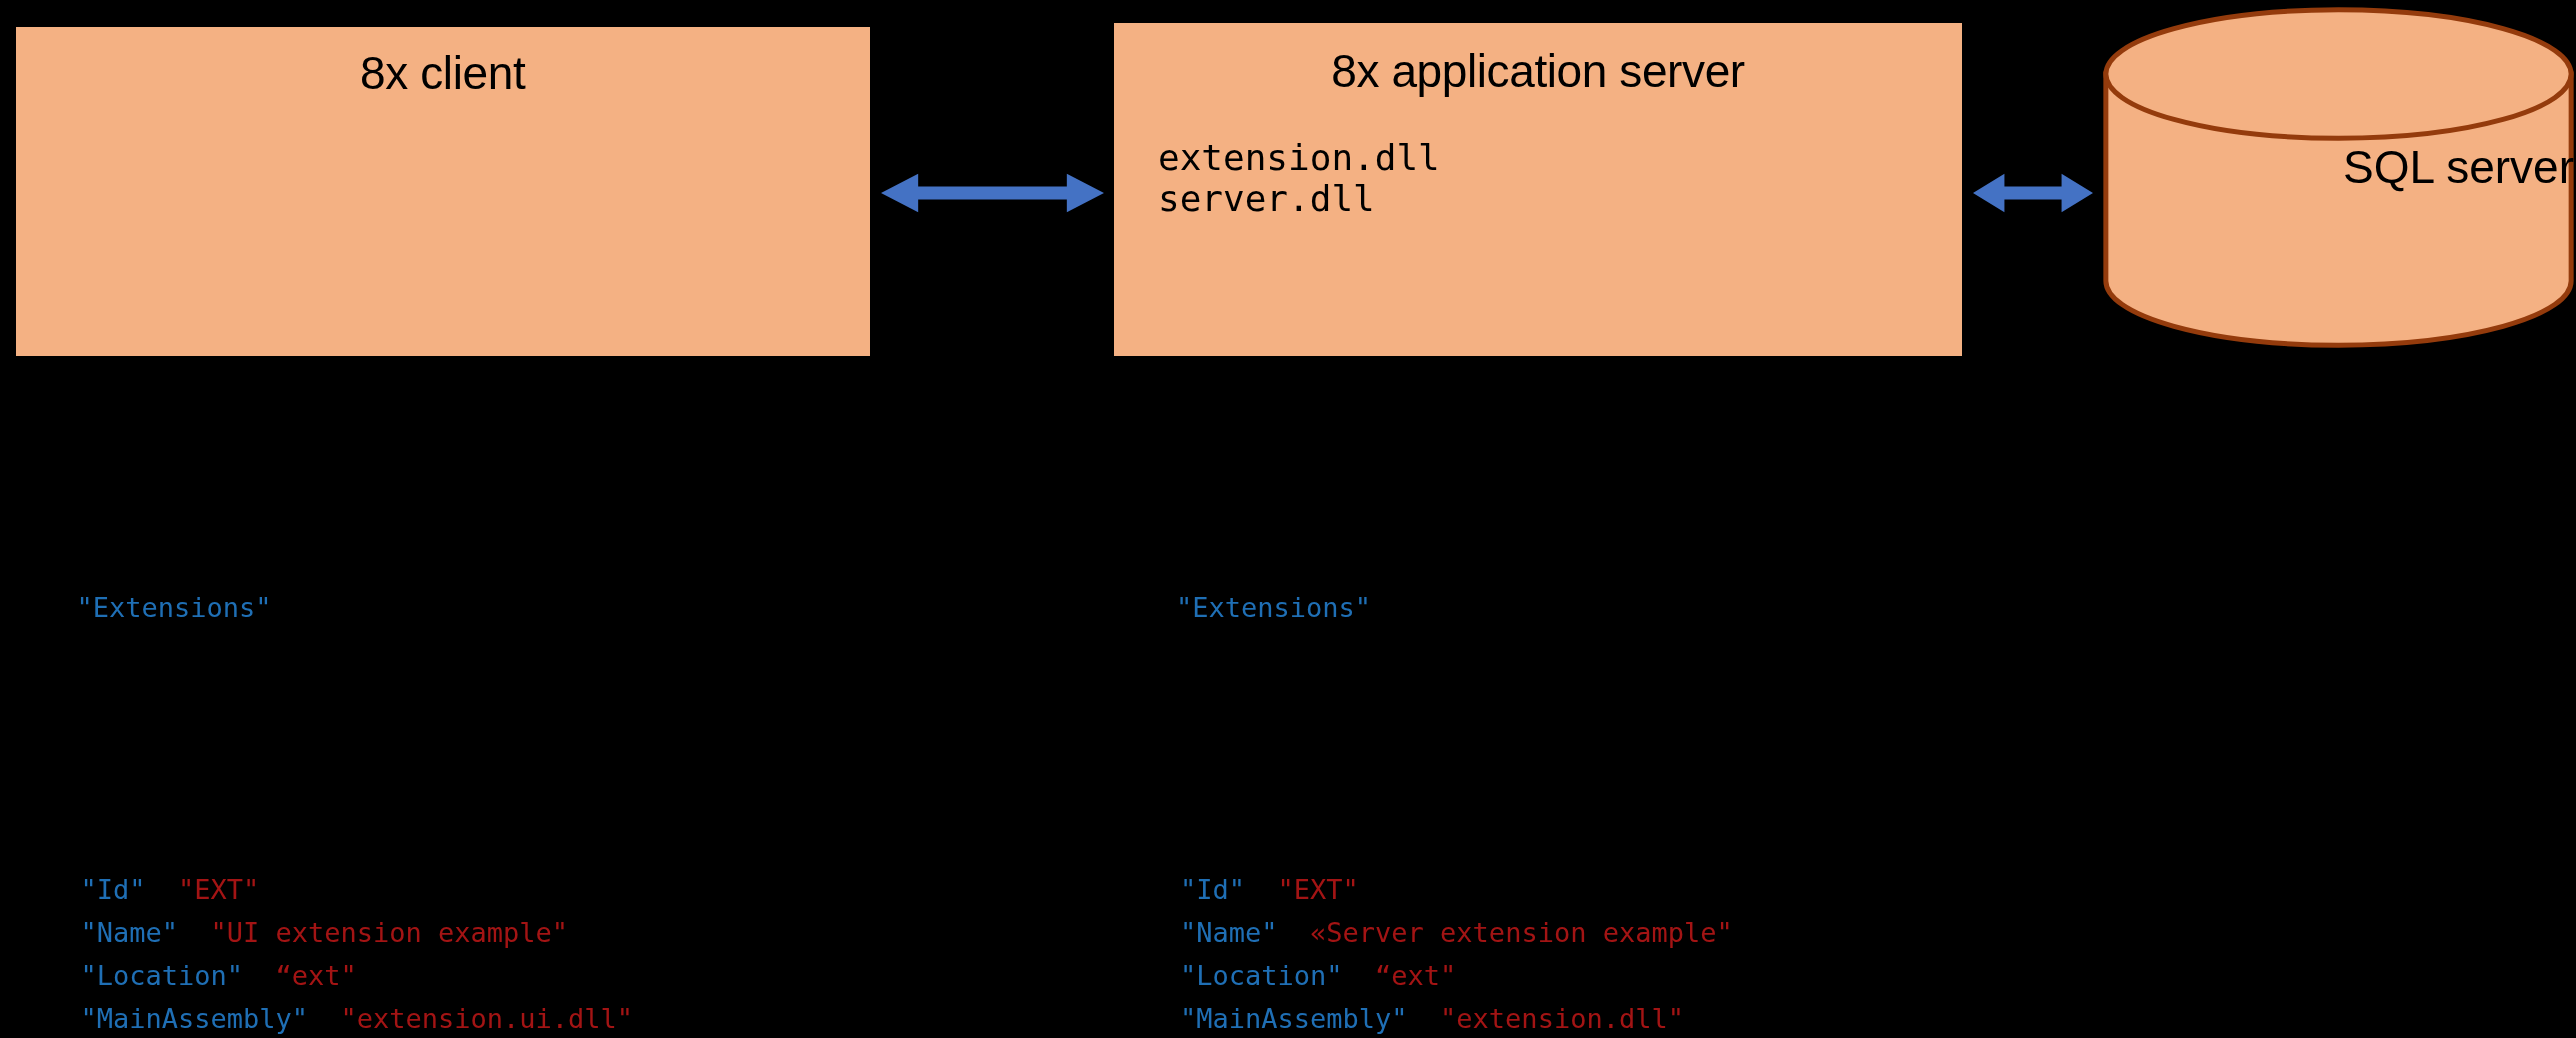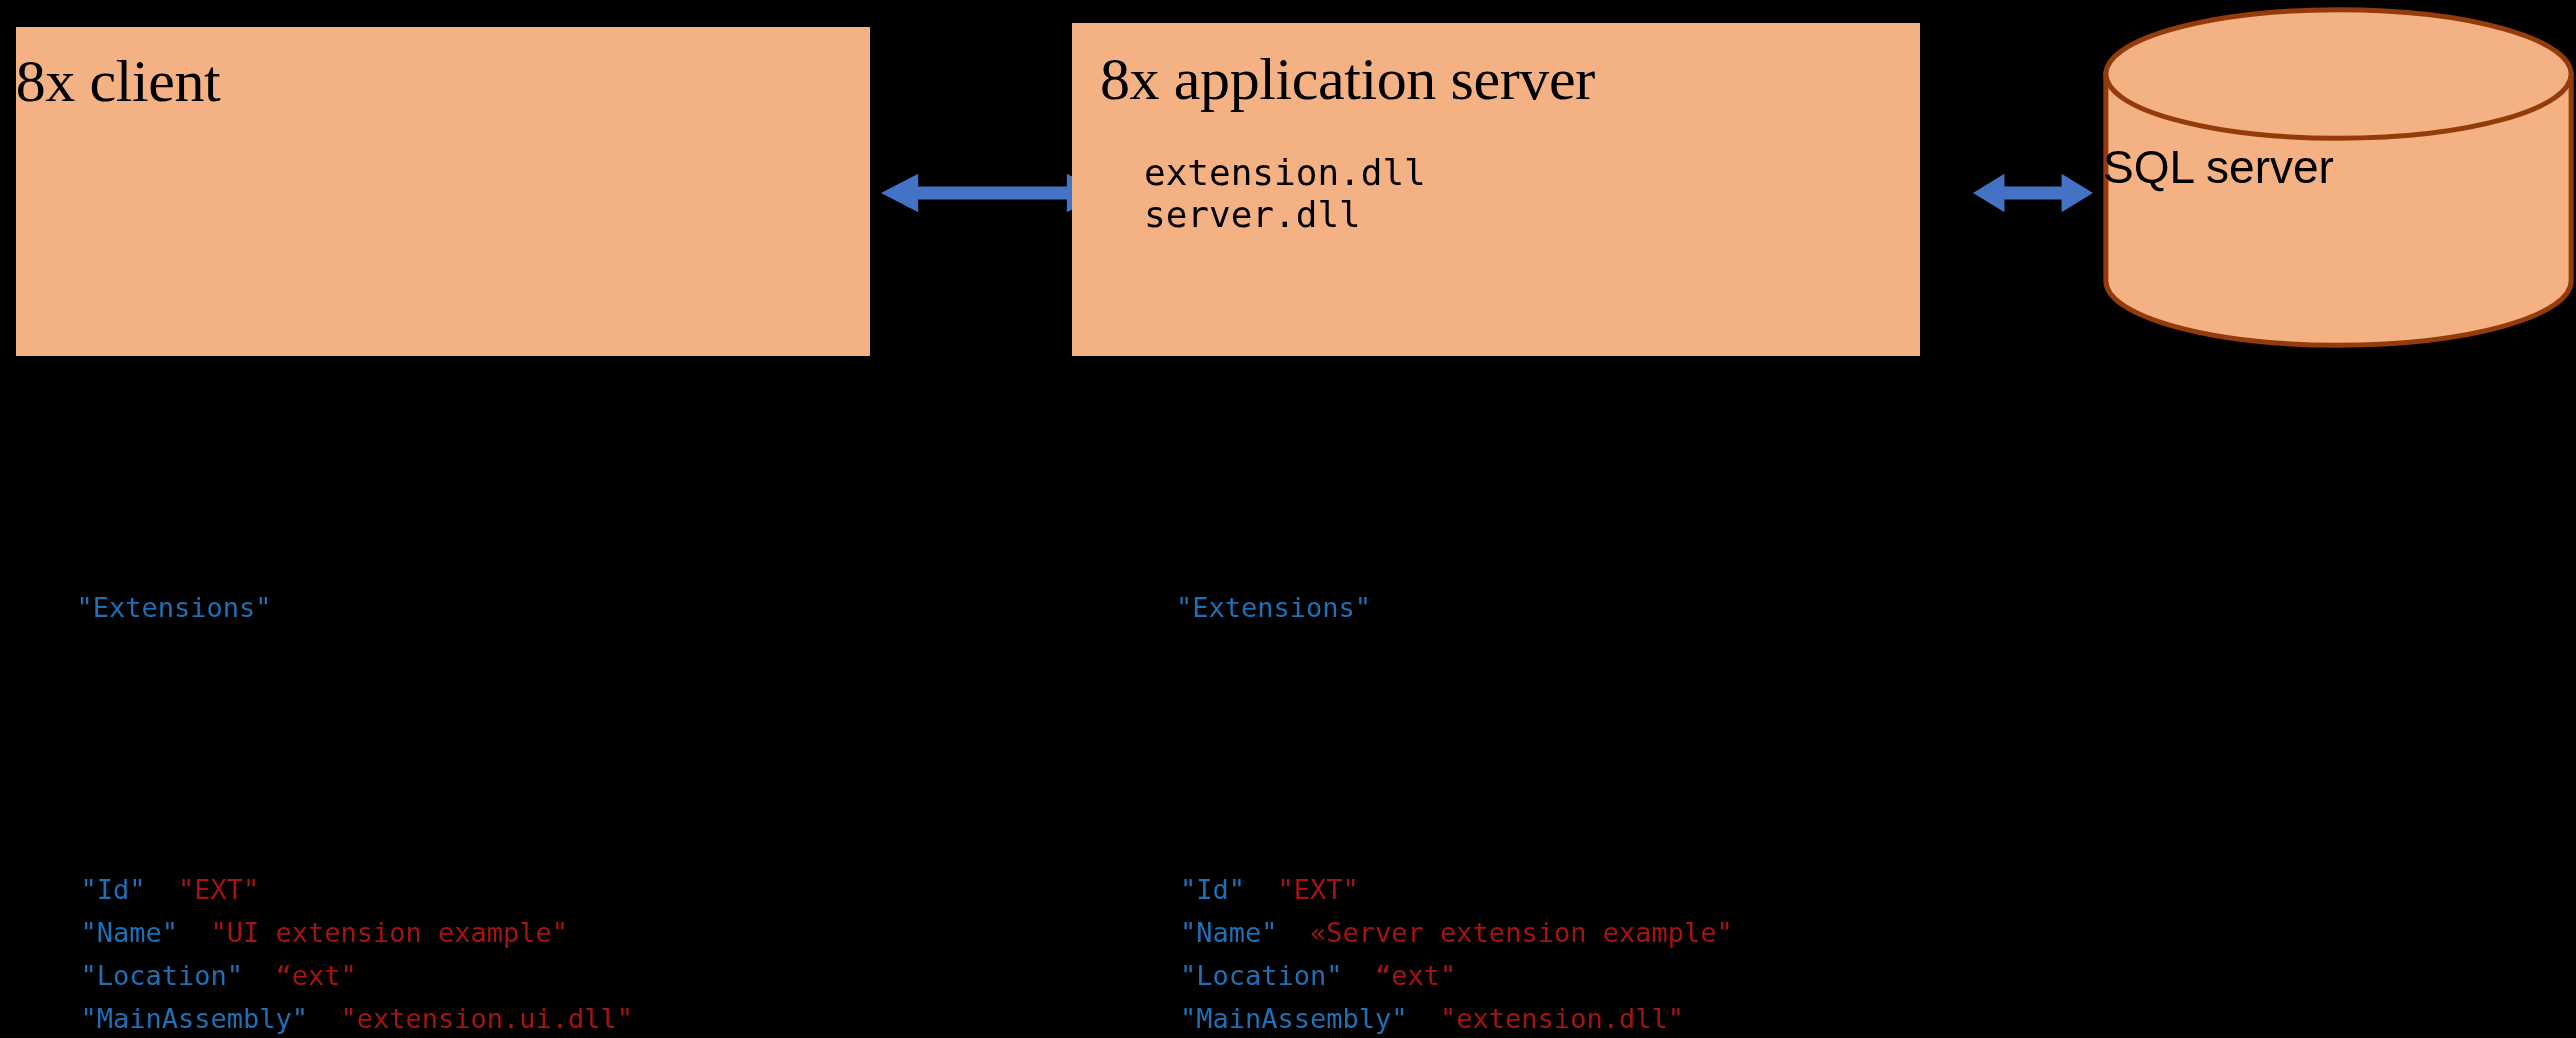--- a/index.html
+++ b/index.html
@@ -16,28 +16,28 @@
     font-family: "Liberation Sans", sans-serif;
   }
 
   
   .node-box {
     position: absolute;
     background: #F4B183;
     box-sizing: border-box;
   }
   #client-box  { left: 15.7px;   top: 27px; width: 854px; height: 329px; }
-  #appsrv-box  { left: 1072px; top: 23px; width: 848px; height: 333px; padding-left: 28px; }
+  #appsrv-box  { left: 1114px; top: 23px; width: 848px; height: 333px; }
 
   .node-title {
     width: 100%;
-    text-align: left;
+    text-align: center;
     color: #000000;
-    font-family: Liberation Serif, serif;
-    font-size: 60px;
+    font-family: Liberation Sans, sans-serif;
+    font-size: 46px;
     font-weight: 400;
     letter-spacing: -0.4px;
     line-height: 1.1;
     white-space: nowrap;
   }
   #client-box .node-title { margin-top: 21.4px; }
   #appsrv-box .node-title { margin-top: 23px; }
 
   .dll-list {
     color: #000000;
@@ -58,21 +58,21 @@
     height: 341px;
   }
   #db-cylinder svg { display: block; width: 100%; height: 100%; }
   .cyl-body { fill: #F4B183; stroke: #943B0C; stroke-width: 7; }
   .cyl-top  { fill: #F4B183; stroke: #943B0C; stroke-width: 7; }
   #db-label {
     position: absolute;
     left: 0;
     top: 133px;
     width: 100%;
-    text-align: left;
+    text-align: right;
     color: #000000;
     font-family: "Liberation Sans", sans-serif;
     font-size: 46px;
     white-space: nowrap;
   }
 
   
   .arrow {
     position: absolute;
     height: 50px;

